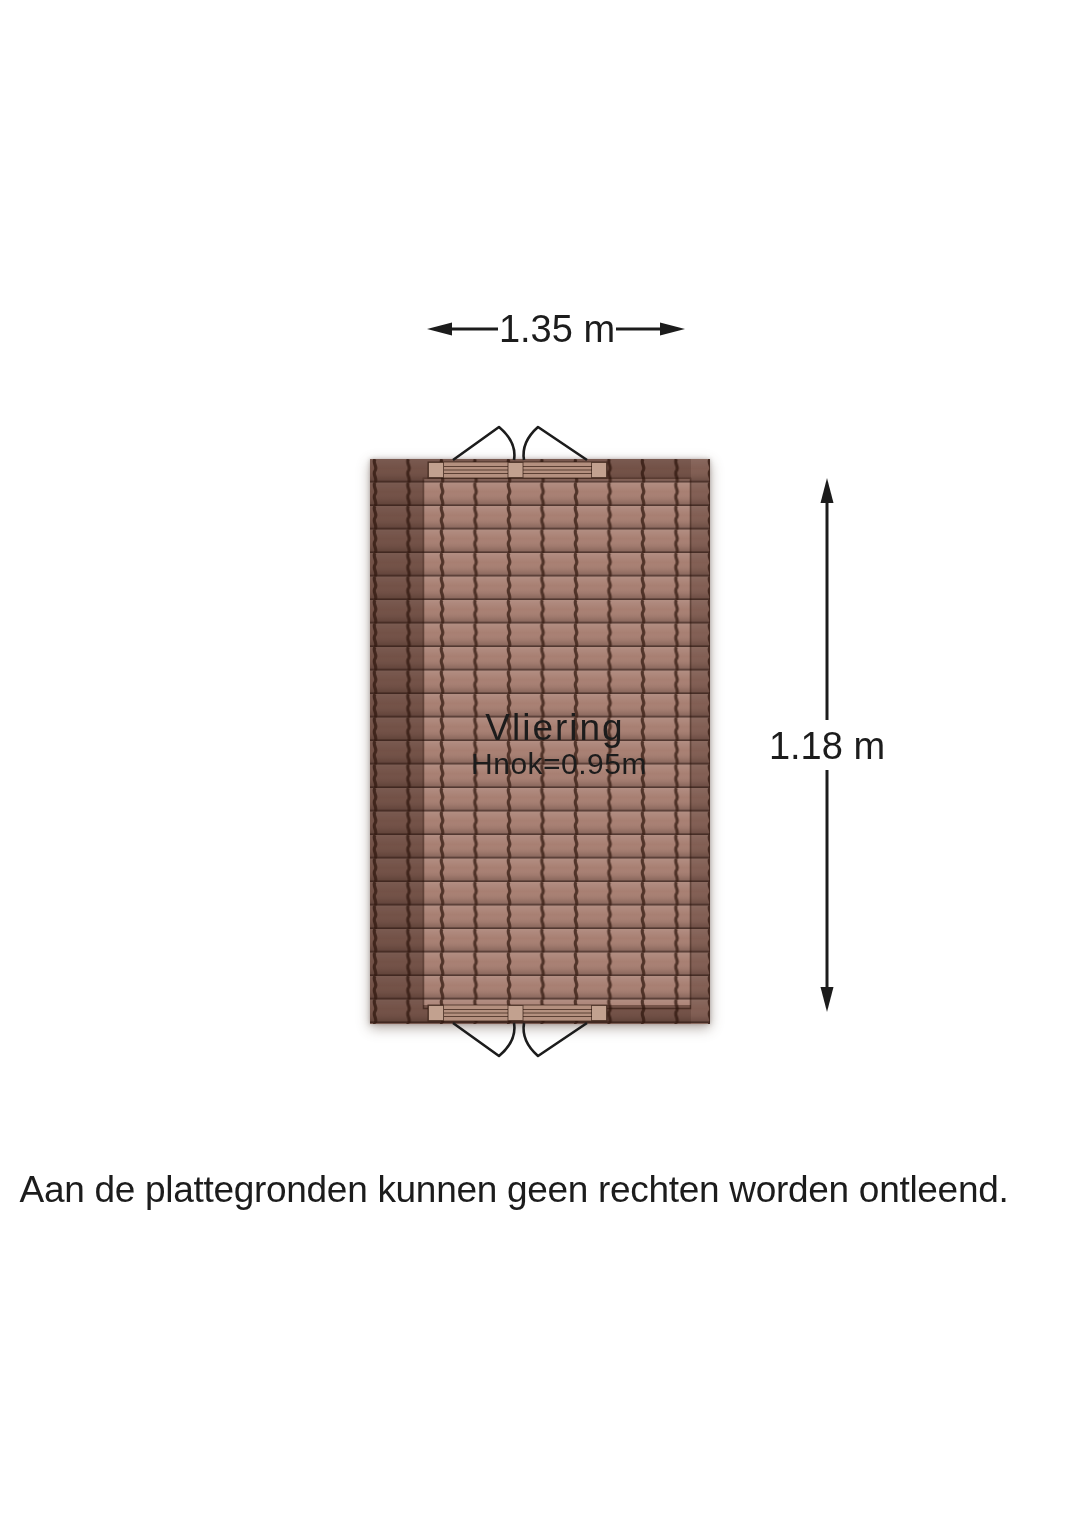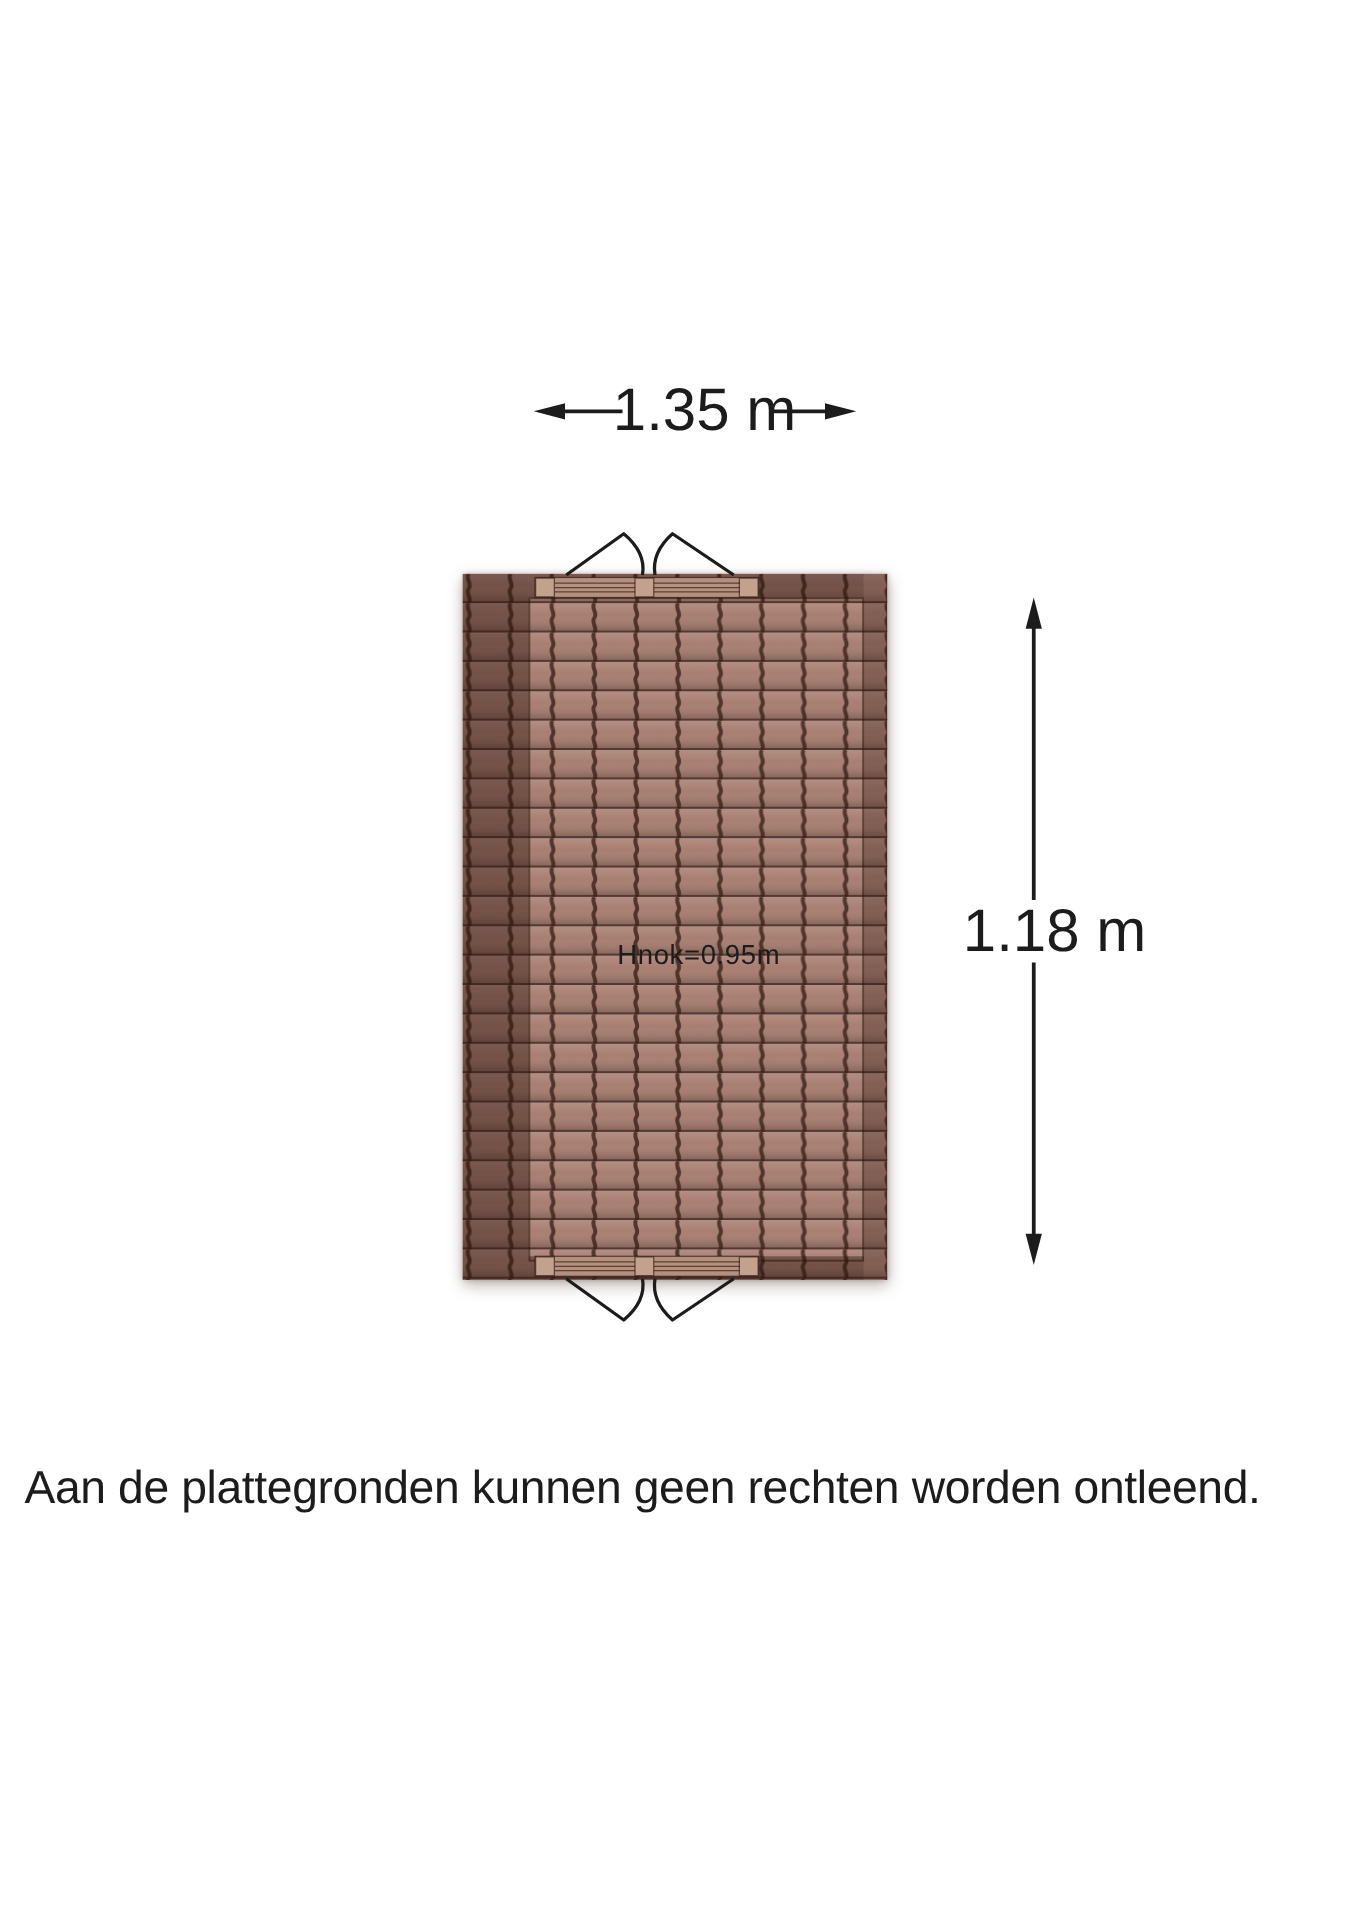--- a/index.html
+++ b/index.html
@@ -25,33 +25,32 @@
   .roof-wrap{
     left:370px;top:459px;width:340px;height:565px;
     box-shadow:0 4px 12px rgba(90,70,60,.45), 0 0 4px rgba(90,70,60,.35);
   }
   .label{
     text-align:center;
     color:var(--line);
     white-space:nowrap;
   }
   .dim-label{
-    font-size:48px;
+    font-size:38px;
     line-height:40px;
-    text-align:right;
   }
   .dim-top{left:477px;top:309px;width:160px;}
   .dim-right{left:737px;top:726px;width:180px;}
   .room-name{
     left:440px;top:708px;width:230px;
     font-size:37px;line-height:40px;letter-spacing:2px;
   }
   .room-sub{
     left:444px;top:748px;width:230px;
-    font-size:22px;line-height:32px;letter-spacing:0.5px;
+    font-size:30px;line-height:32px;letter-spacing:0.5px;
   }
   .disclaimer{
     left:0;top:1169px;width:1028px;
     font-size:37px;line-height:42px;letter-spacing:-0.3px;
   }
   svg{display:block;}
   .annot{left:0;top:0;width:1080px;height:1527px;pointer-events:none;}
 </style>
 </head>
 <body>
@@ -135,17 +134,18 @@
       <line x1="827" y1="770" x2="827" y2="990"></line>
       <polygon points="827,478 820.5,503 833.5,503" stroke="none"></polygon>
       <polygon points="827,1012 820.5,987 833.5,987" stroke="none"></polygon>
     </g>
   </svg>
 
   <div class="abs label dim-label dim-top">1.35 m</div>
 
   <div class="abs label dim-label dim-right">1.18 m</div>
 
+  <div class="abs label room-name">Vliering</div>
 
   <div class="abs label room-sub">Hnok=0.95m</div>
 
   <div class="abs label disclaimer">Aan de plattegronden kunnen geen rechten worden ontleend.</div>
 </div>
 
 </body></html>

